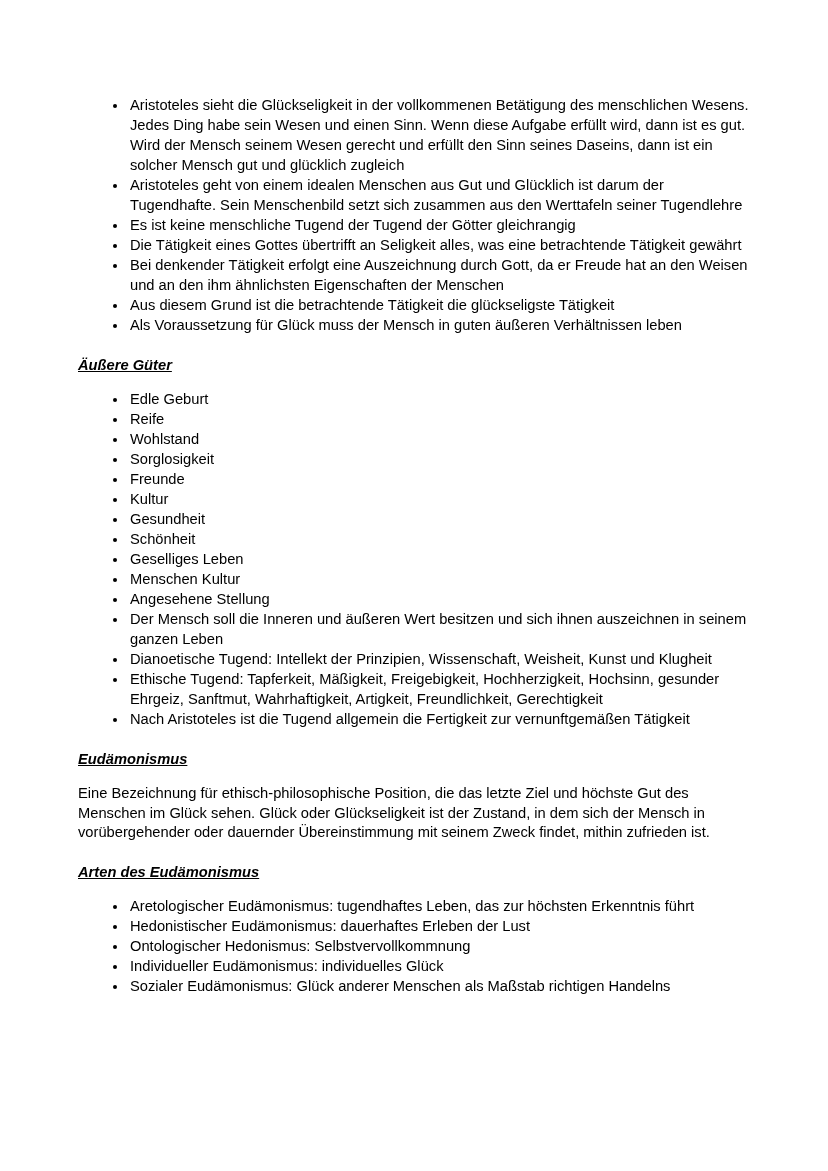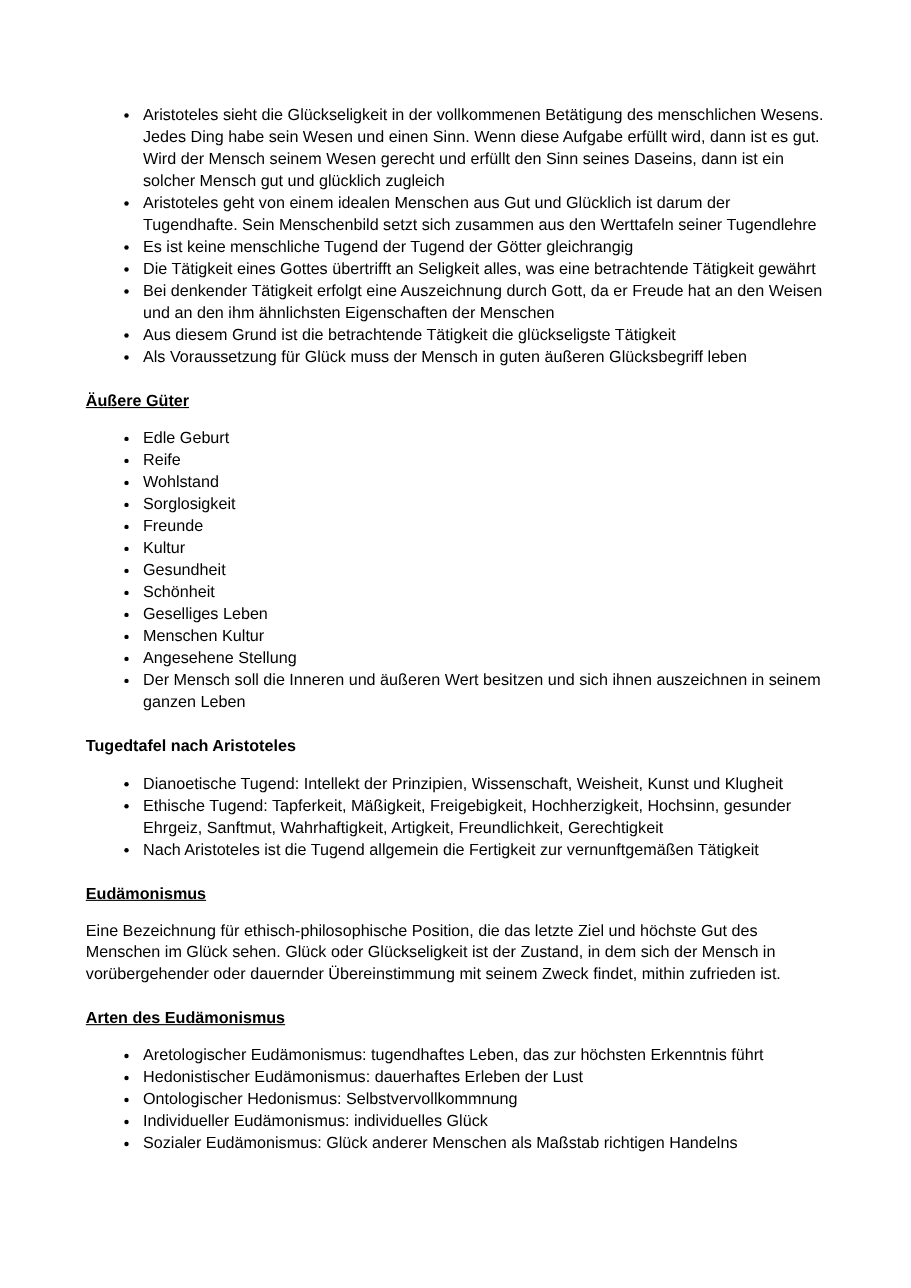--- a/index.html
+++ b/index.html
@@ -26,61 +26,61 @@
   }
   ul.bullet-list li {
     margin: 0;
     padding: 0 0 0 2px;
   }
   h2.doc-heading {
     font-size: 14.7px;
     font-weight: bold;
     margin: 20px 0 14px 0;
     line-height: 1.36;
+    font-style: italic;
   }
   h2.doc-heading.underlined {
     text-decoration: underline;
   }
   p.doc-paragraph {
     margin: 0 0 0 0;
   }
 </style>
 </head>
 <body>
 
 <div class="page">
 
   <ul class="bullet-list">
     <li>Aristoteles sieht die Glückseligkeit in der vollkommenen Betätigung des menschlichen Wesens. Jedes Ding habe sein Wesen und einen Sinn. Wenn diese Aufgabe erfüllt wird, dann ist es gut. Wird der Mensch seinem Wesen gerecht und erfüllt den Sinn seines Daseins, dann ist ein solcher Mensch gut und glücklich zugleich</li>
     <li>Aristoteles geht von einem idealen Menschen aus Gut und Glücklich ist darum der Tugendhafte. Sein Menschenbild setzt sich zusammen aus den Werttafeln seiner Tugendlehre</li>
     <li>Es ist keine menschliche Tugend der Tugend der Götter gleichrangig</li>
     <li>Die Tätigkeit eines Gottes übertrifft an Seligkeit alles, was eine betrachtende Tätigkeit gewährt</li>
     <li>Bei denkender Tätigkeit erfolgt eine Auszeichnung durch Gott, da er Freude hat an den Weisen und an den ihm ähnlichsten Eigenschaften der Menschen</li>
     <li>Aus diesem Grund ist die betrachtende Tätigkeit die glückseligste Tätigkeit</li>
-    <li>Als Voraussetzung für Glück muss der Mensch in guten äußeren Glücksbegriff leben</li>
+    <li>Als Voraussetzung für Glück muss der Mensch in guten äußeren Verhältnissen leben</li>
   </ul>
 
   <h2 class="doc-heading underlined">Äußere Güter</h2>
 
   <ul class="bullet-list">
     <li>Edle Geburt</li>
     <li>Reife</li>
     <li>Wohlstand</li>
     <li>Sorglosigkeit</li>
     <li>Freunde</li>
     <li>Kultur</li>
     <li>Gesundheit</li>
     <li>Schönheit</li>
     <li>Geselliges Leben</li>
     <li>Menschen Kultur</li>
     <li>Angesehene Stellung</li>
     <li>Der Mensch soll die Inneren und äußeren Wert besitzen und sich ihnen auszeichnen in seinem ganzen Leben</li>
   </ul>
 
-  <h2 class="doc-heading">Tugedtafel nach Aristoteles</h2>
 
   <ul class="bullet-list">
     <li>Dianoetische Tugend: Intellekt der Prinzipien, Wissenschaft, Weisheit, Kunst und Klugheit</li>
     <li>Ethische Tugend: Tapferkeit, Mäßigkeit, Freigebigkeit, Hochherzigkeit, Hochsinn, gesunder Ehrgeiz, Sanftmut, Wahrhaftigkeit, Artigkeit, Freundlichkeit, Gerechtigkeit</li>
     <li>Nach Aristoteles ist die Tugend allgemein die Fertigkeit zur vernunftgemäßen Tätigkeit</li>
   </ul>
 
   <h2 class="doc-heading underlined">Eudämonismus</h2>
 
   <p class="doc-paragraph">Eine Bezeichnung für ethisch-philosophische Position, die das letzte Ziel und höchste Gut des Menschen im Glück sehen. Glück oder Glückseligkeit ist der Zustand, in dem sich der Mensch in vorübergehender oder dauernder Übereinstimmung mit seinem Zweck findet, mithin zufrieden ist.</p>

